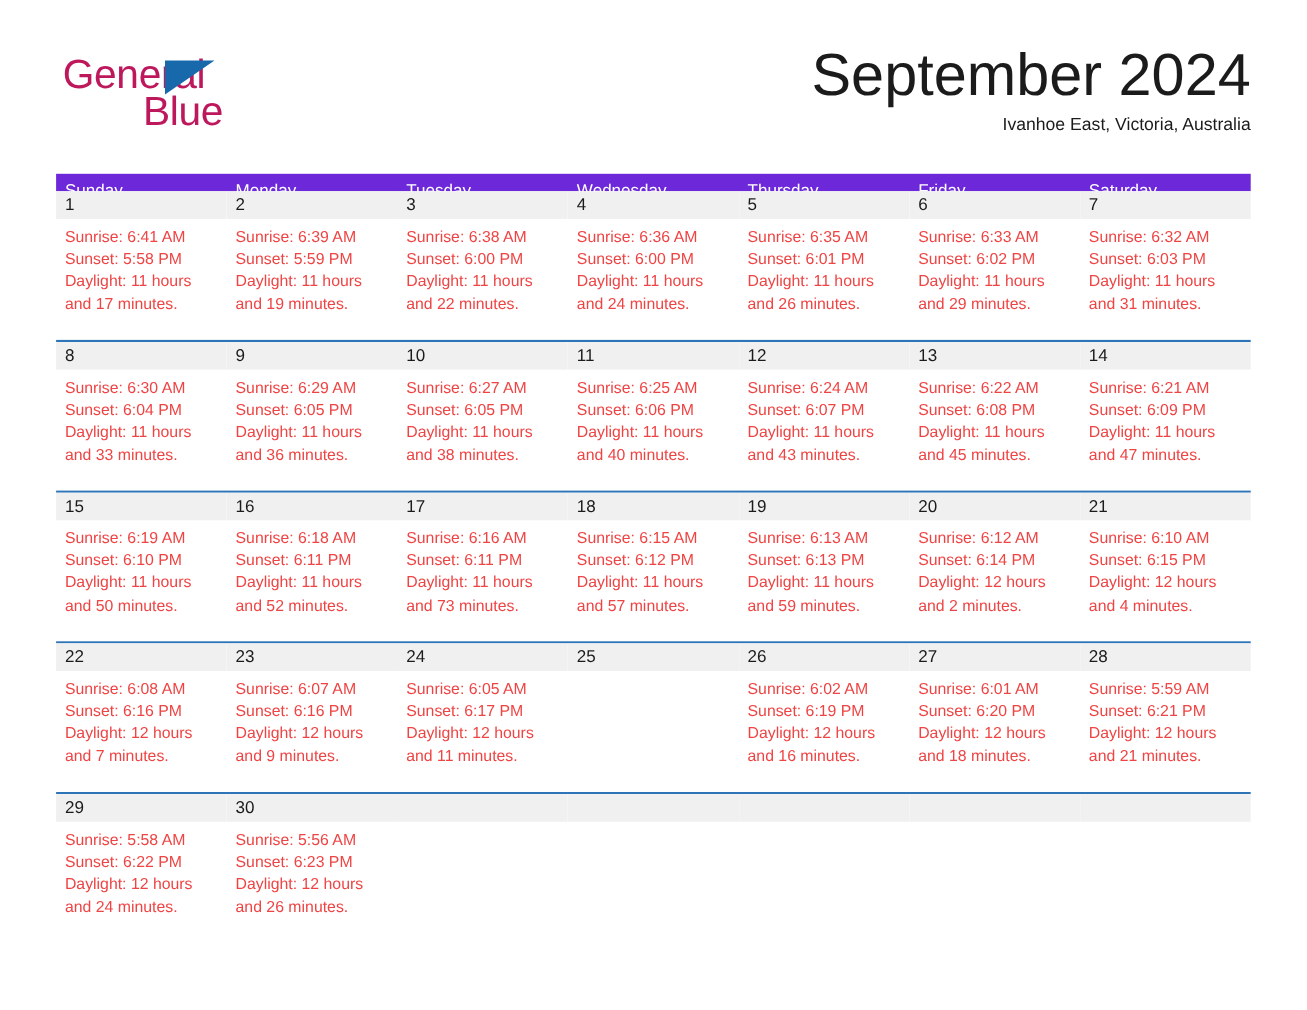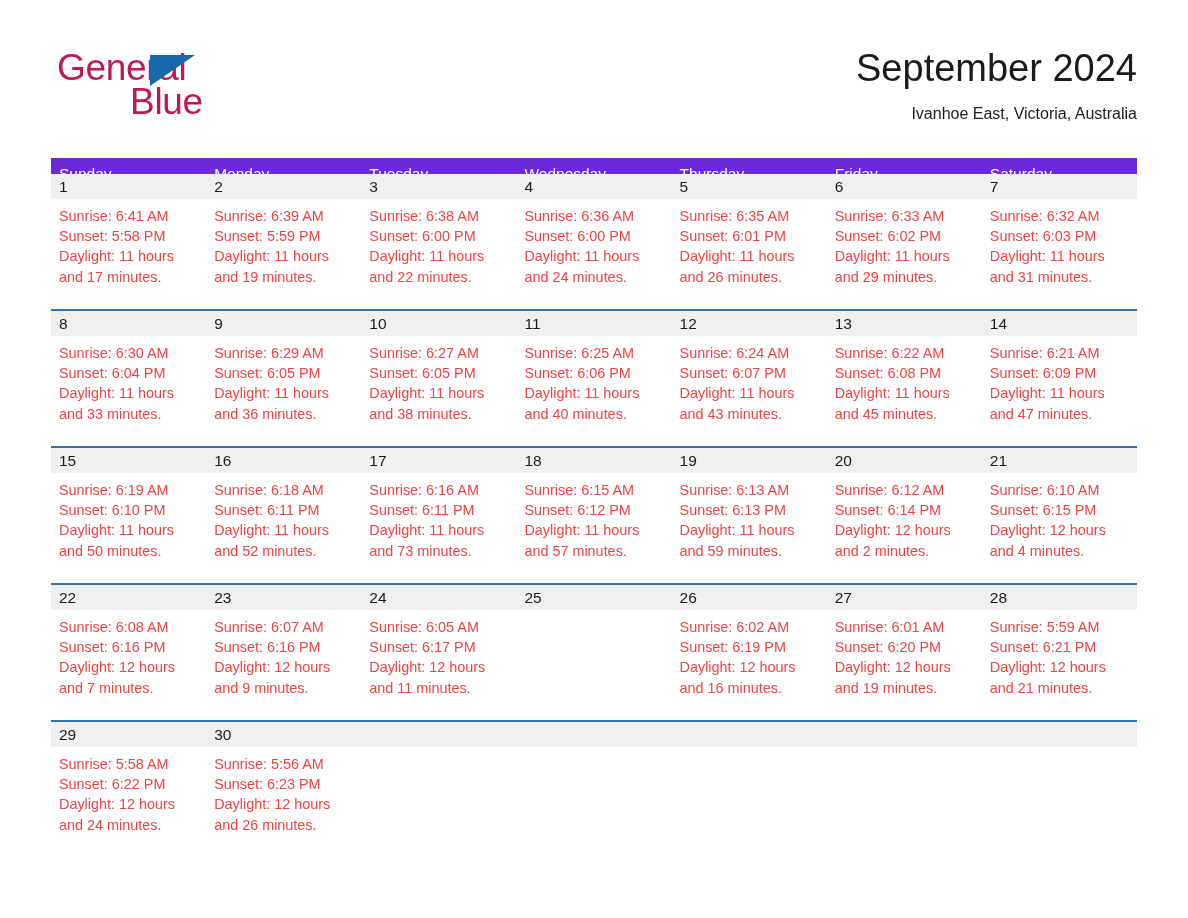--- a/index.html
+++ b/index.html
@@ -66,21 +66,21 @@
     font-weight: 400;
   }
 
   .title-block {
     position: absolute;
     right: 51px;
     top: 44px;
     text-align: right;
   }
   .cal-title {
-    font-size: 38px;
+    font-size: 54px;
     line-height: 48px;
     font-weight: 400;
     color: #1b1b1b;
     white-space: nowrap;
   }
   .cal-subtitle {
     margin-top: 8px;
     font-size: 16px;
     line-height: 28px;
     font-weight: 400;
@@ -399,21 +399,21 @@
           <div>Sunrise: 6:02 AM</div>
           <div>Sunset: 6:19 PM</div>
           <div class="wrap">Daylight: 12 hours and 16 minutes.</div>
         </div>
       </div>
       <div class="day">
         <div class="day-num">27</div>
         <div class="day-body">
           <div>Sunrise: 6:01 AM</div>
           <div>Sunset: 6:20 PM</div>
-          <div class="wrap">Daylight: 12 hours and 19 minutes.</div>
+          <div class="wrap">Daylight: 12 hours and 18 minutes.</div>
         </div>
       </div>
       <div class="day">
         <div class="day-num">28</div>
         <div class="day-body">
           <div>Sunrise: 5:59 AM</div>
           <div>Sunset: 6:21 PM</div>
           <div class="wrap">Daylight: 12 hours and 21 minutes.</div>
         </div>
       </div>

